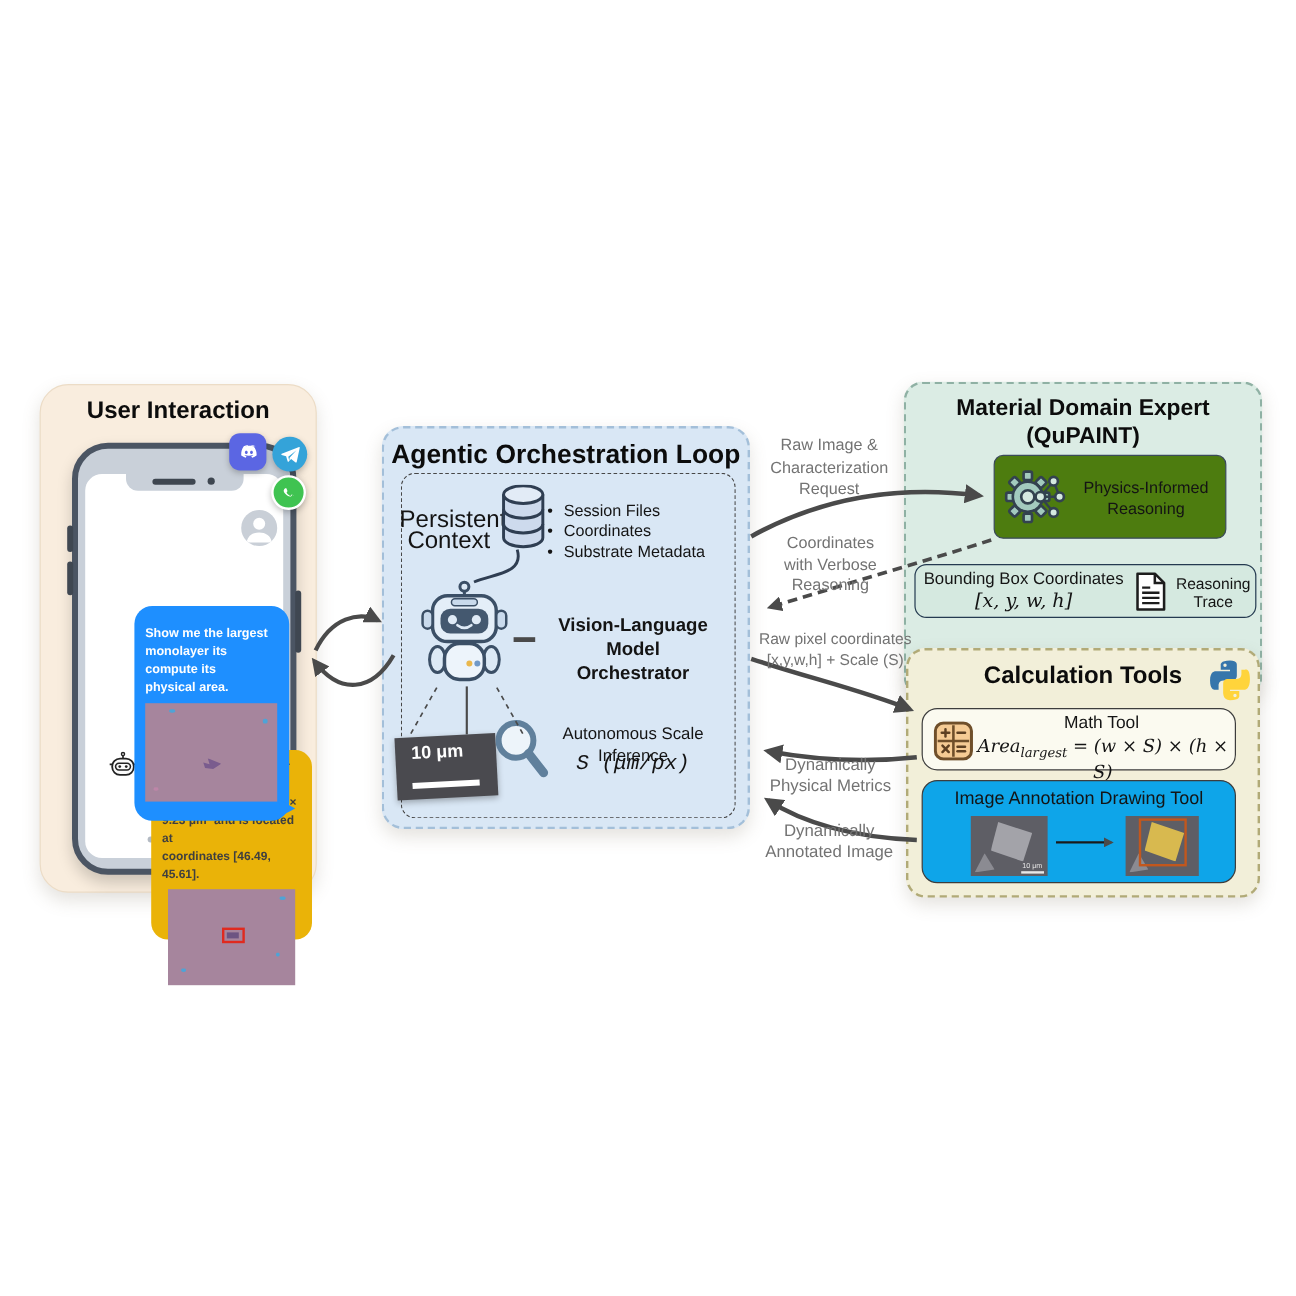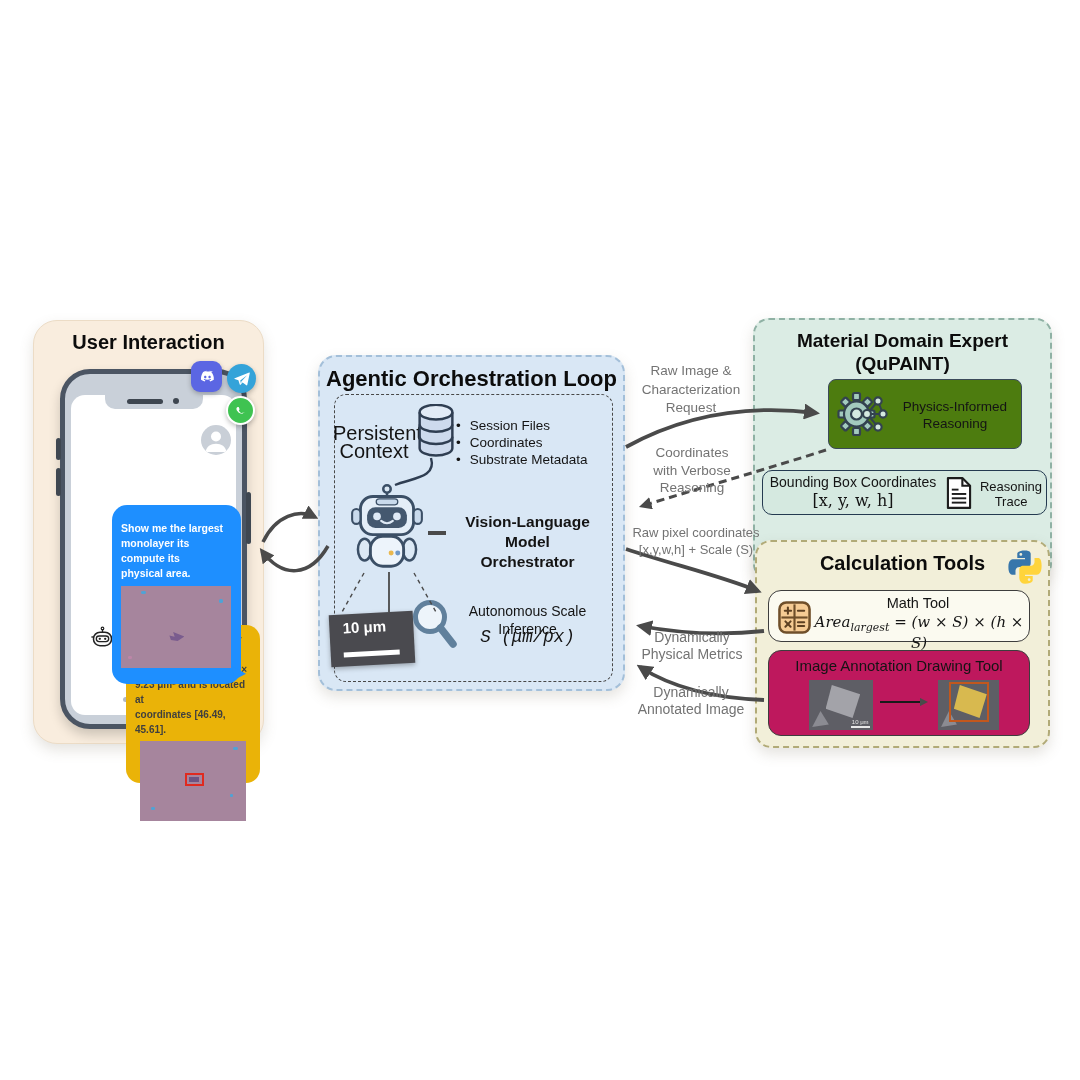--- a/index.html
+++ b/index.html
@@ -75,35 +75,35 @@
 
   
   #expert-panel { left:753px; top:318px; width:299px; height:262px; background:#dbece4; border:2px dashed #8fb1a4; border-radius:16px; }
   #exp-title { top:9px; font-size:19px; line-height:23px; }
   #physics-box { position:absolute; left:73px; top:59px; width:194px; height:70px; background:#4d7c0f; border:1.5px solid #3b4a5a; border-radius:8px; }
   #gear-icon { position:absolute; left:7px; top:9px; width:54px; height:50px; }
   #physics-label { position:absolute; left:64px; top:18px; width:124px; font-size:13.5px; line-height:17px; }
   #bbox-row { position:absolute; left:7px; top:150px; width:285px; height:45px; background:#d5e9e0; border:1.5px solid #243a50; border-radius:10px; }
   #bbox-texts { position:absolute; left:4px; top:3px; width:172px; text-align:center; }
   #bbox-label { font-size:14px; }
-  #bbox-math { font-size:16px; font-family:"DejaVu Serif", serif; margin-top:1px; }
+  #bbox-math { font-size:16px; font-family:"DejaVu Serif", serif; font-style:italic; margin-top:1px; }
   #doc-icon { position:absolute; left:183px; top:5px; width:26px; height:34px; }
   #trace-label { position:absolute; left:211px; top:8px; width:74px; font-size:13px; line-height:15px; }
 
   
   #tools-panel { left:755px; top:540px; width:295px; height:208px; background:#f2efd9; border:2px dashed #b1aa77; border-radius:16px; }
   #tools-title { top:10px; font-size:20px; }
   #python-icon { position:absolute; left:249px; top:6px; width:38px; height:38px; }
   #math-box { position:absolute; left:11px; top:48px; width:262px; height:52px; background:#fbfaf0; border:1.5px solid #3d3d3d; border-radius:13px; }
   #calc-icon { position:absolute; left:9px; top:10px; width:33px; height:33px; }
   #math-title { position:absolute; left:44px; top:4px; width:210px; text-align:center; font-size:14.5px; }
   #math-formula { position:absolute; left:42px; top:22px; width:216px; text-align:center; font-size:15px;
                   font-family:"DejaVu Serif", serif; font-style:italic; }
   #math-formula sub { font-size:11px; }
-  #anno-box { position:absolute; left:11px; top:108px; width:262px; height:86px; background:#be185d; border:1.5px solid #3d3d3d; border-radius:13px; }
+  #anno-box { position:absolute; left:11px; top:108px; width:262px; height:86px; background:#0ea5e9; border:1.5px solid #3d3d3d; border-radius:13px; }
   #anno-title { position:absolute; left:0; right:0; top:6px; text-align:center; font-size:15px; }
   .sem { position:absolute; background:#5e5e65; overflow:hidden; }
   #sem-left { left:40px; top:29px; width:64px; height:50px; }
   #sem-right { left:169px; top:29px; width:61px; height:50px; }
   .sem-flake1 { position:absolute; left:26%; top:10%; width:54%; height:66%; background:#a3a3a9;
                 clip-path:polygon(18% 0, 100% 28%, 78% 100%, 0 72%); }
   .sem-flake2 { position:absolute; left:5%; top:62%; width:26%; height:32%; background:#8b8b92;
                 clip-path:polygon(0 100%, 50% 0, 100% 85%); }
   #sem-right .sem-flake1 { background:#d8b94f; }
   #sem-obox { position:absolute; left:18%; top:4%; width:66%; height:80%; border:2.5px solid #c2571d; }

